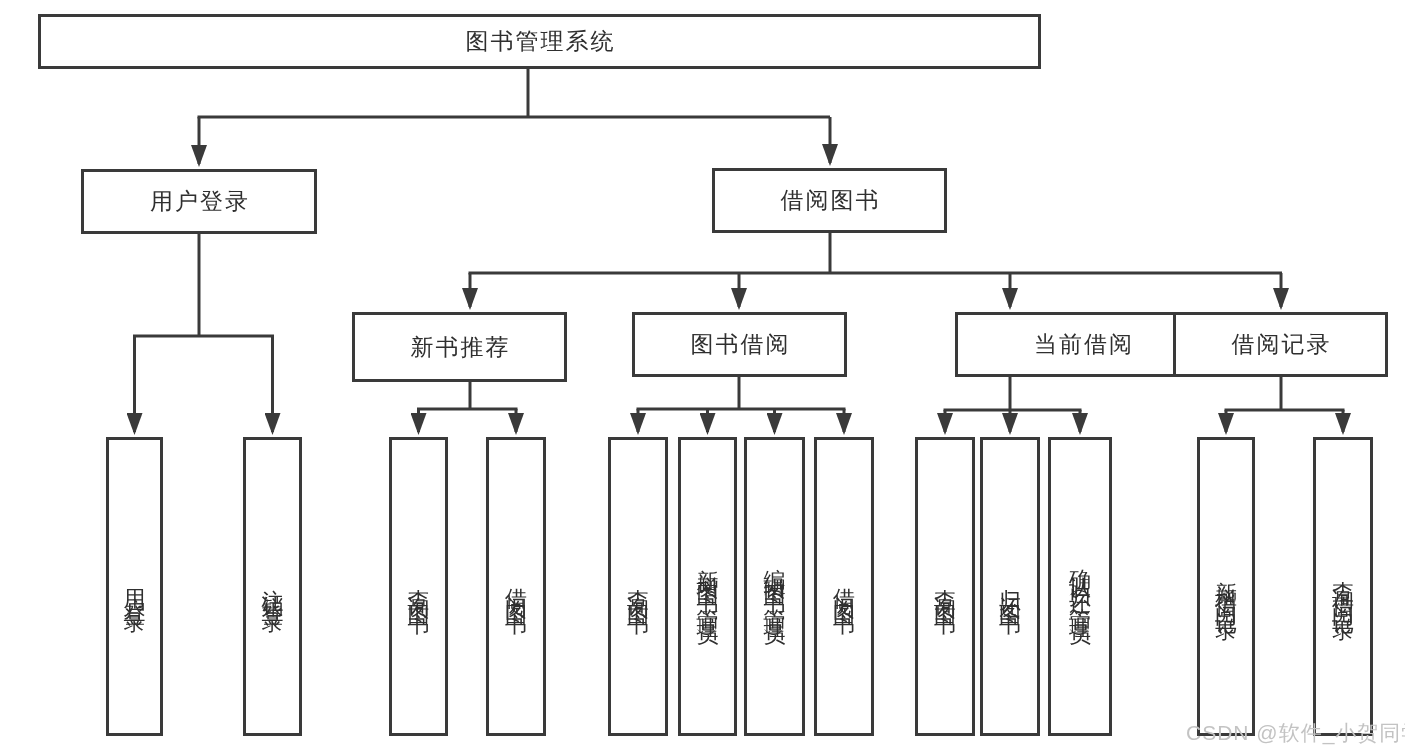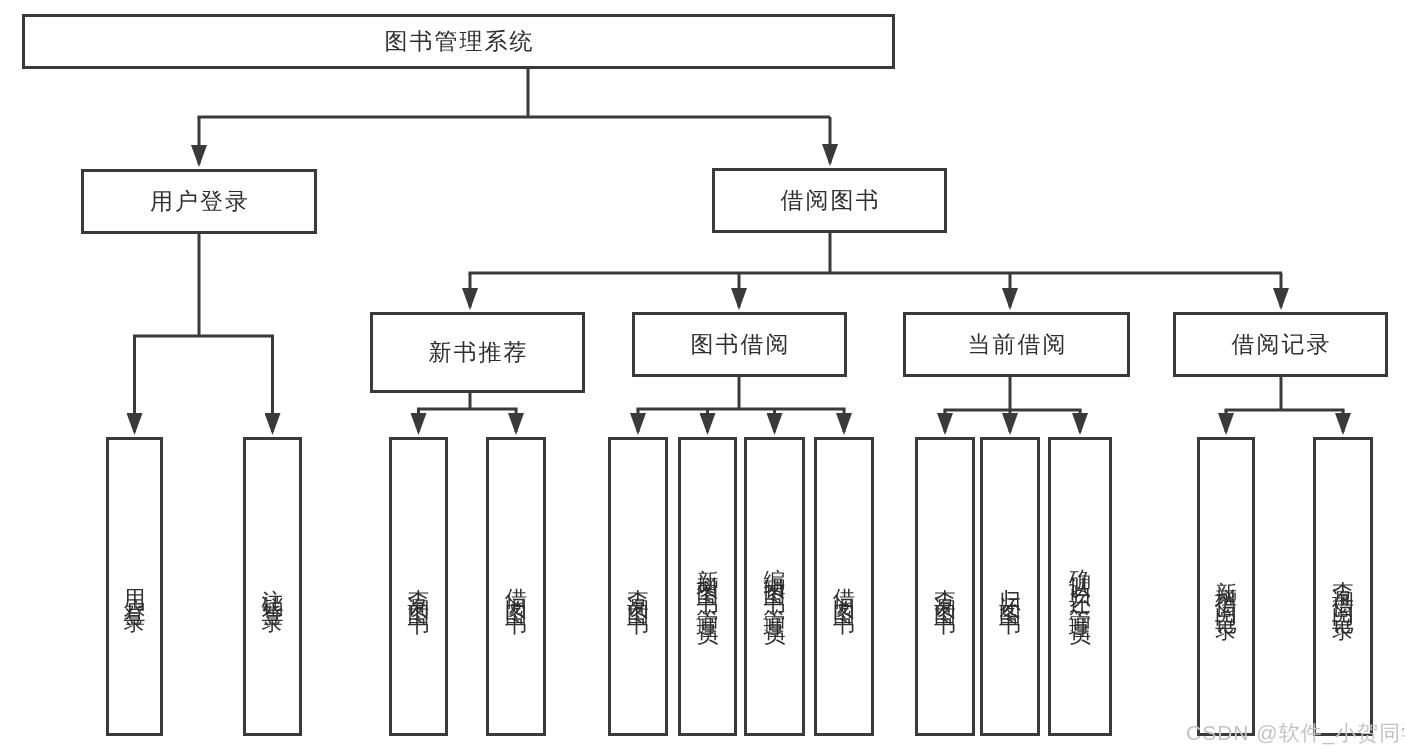--- a/index.html
+++ b/index.html
@@ -109,28 +109,28 @@
       <path d="M1010,410 V432" marker-end="url(#arw)"></path>
       <path d="M1080,410 V432" marker-end="url(#arw)"></path>
 
       <path d="M1281,377 V410"></path>
       <path d="M1224.5,410 H1344.5"></path>
       <path d="M1226,410 V432" marker-end="url(#arw)"></path>
       <path d="M1343,410 V432" marker-end="url(#arw)"></path>
     </g>
   </svg>
 
-  <div class="hbox" style="left:22px;top:14px;width:873px;height:55px">图书管理系统</div>
+  <div class="hbox" style="left:38px;top:14px;width:1003px;height:55px">图书管理系统</div>
 
   <div class="hbox" style="left:81px;top:169px;width:236px;height:65px">用户登录</div>
   <div class="hbox" style="left:712px;top:168px;width:235px;height:65px">借阅图书</div>
 
-  <div class="hbox" style="left:370px;top:312px;width:215px;height:81px">新书推荐</div>
+  <div class="hbox" style="left:352px;top:312px;width:215px;height:70px">新书推荐</div>
   <div class="hbox" style="left:632px;top:312px;width:215px;height:65px">图书借阅</div>
-  <div class="hbox" style="left:903px;top:312px;width:227px;height:65px">当前借阅</div>
+  <div class="hbox" style="left:955px;top:312px;width:256px;height:65px">当前借阅</div>
   <div class="hbox" style="left:1173px;top:312px;width:215px;height:65px">借阅记录</div>
 
   <div class="vbox" style="left:106px;top:437px;width:57px;height:299px">用户登录</div>
   <div class="vbox" style="left:243px;top:437px;width:59px;height:299px">注销登录</div>
 
   <div class="vbox" style="left:389px;top:437px;width:59px;height:299px">查询图书</div>
   <div class="vbox" style="left:486px;top:437px;width:60px;height:299px">借阅图书</div>
 
   <div class="vbox" style="left:608px;top:437px;width:60px;height:299px">查询图书</div>
   <div class="vbox" style="left:678px;top:437px;width:59px;height:299px">新增图书（管理员）</div>

